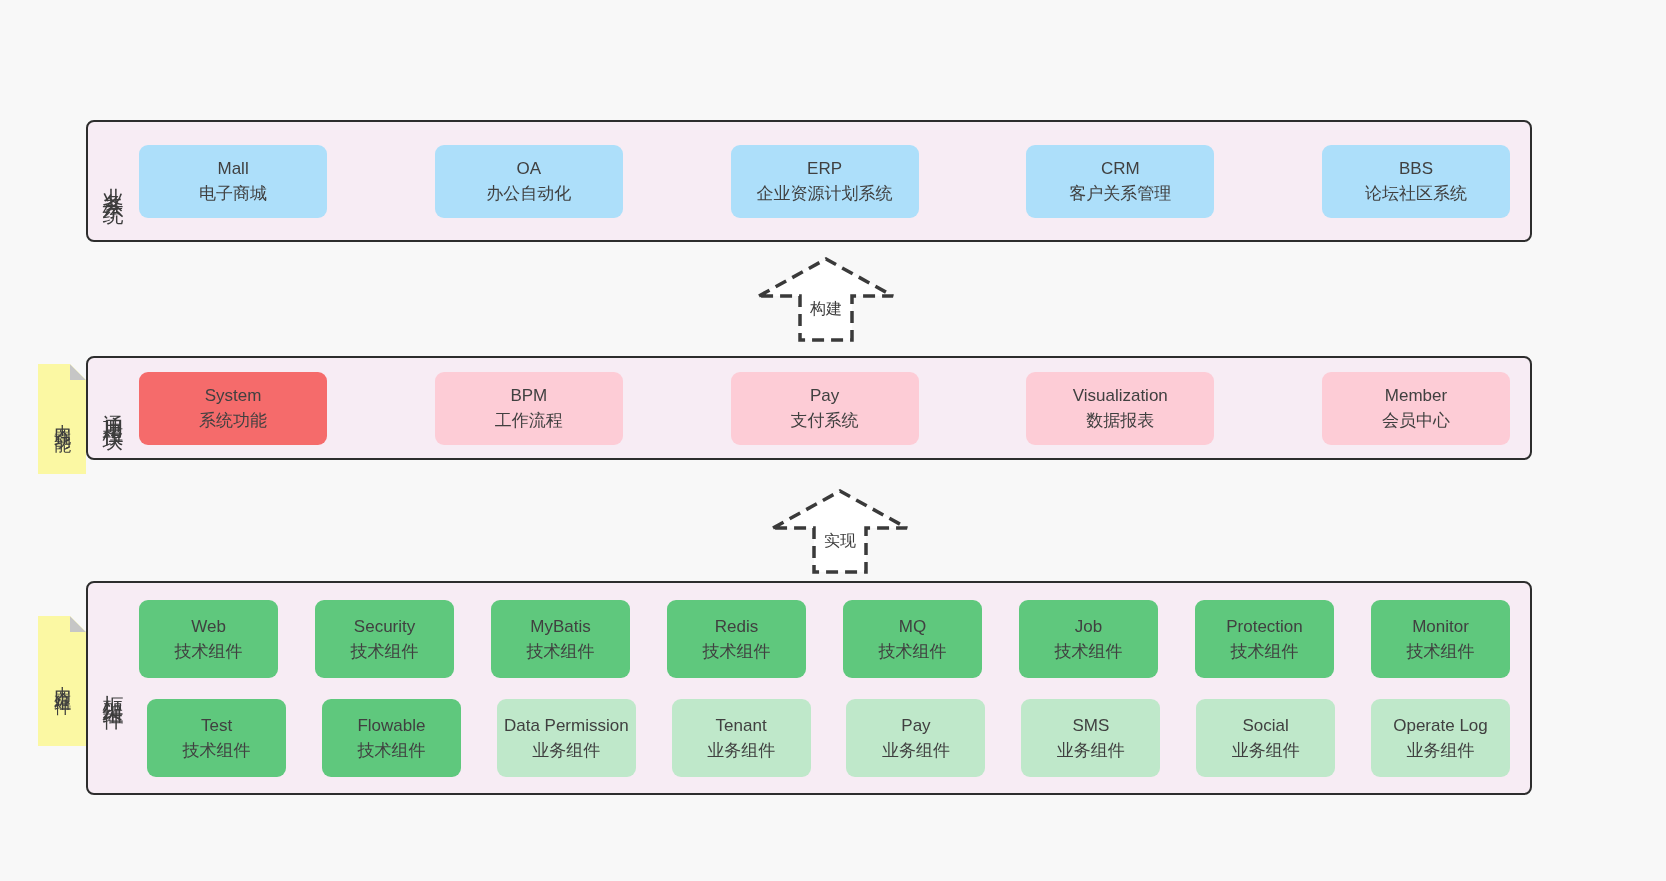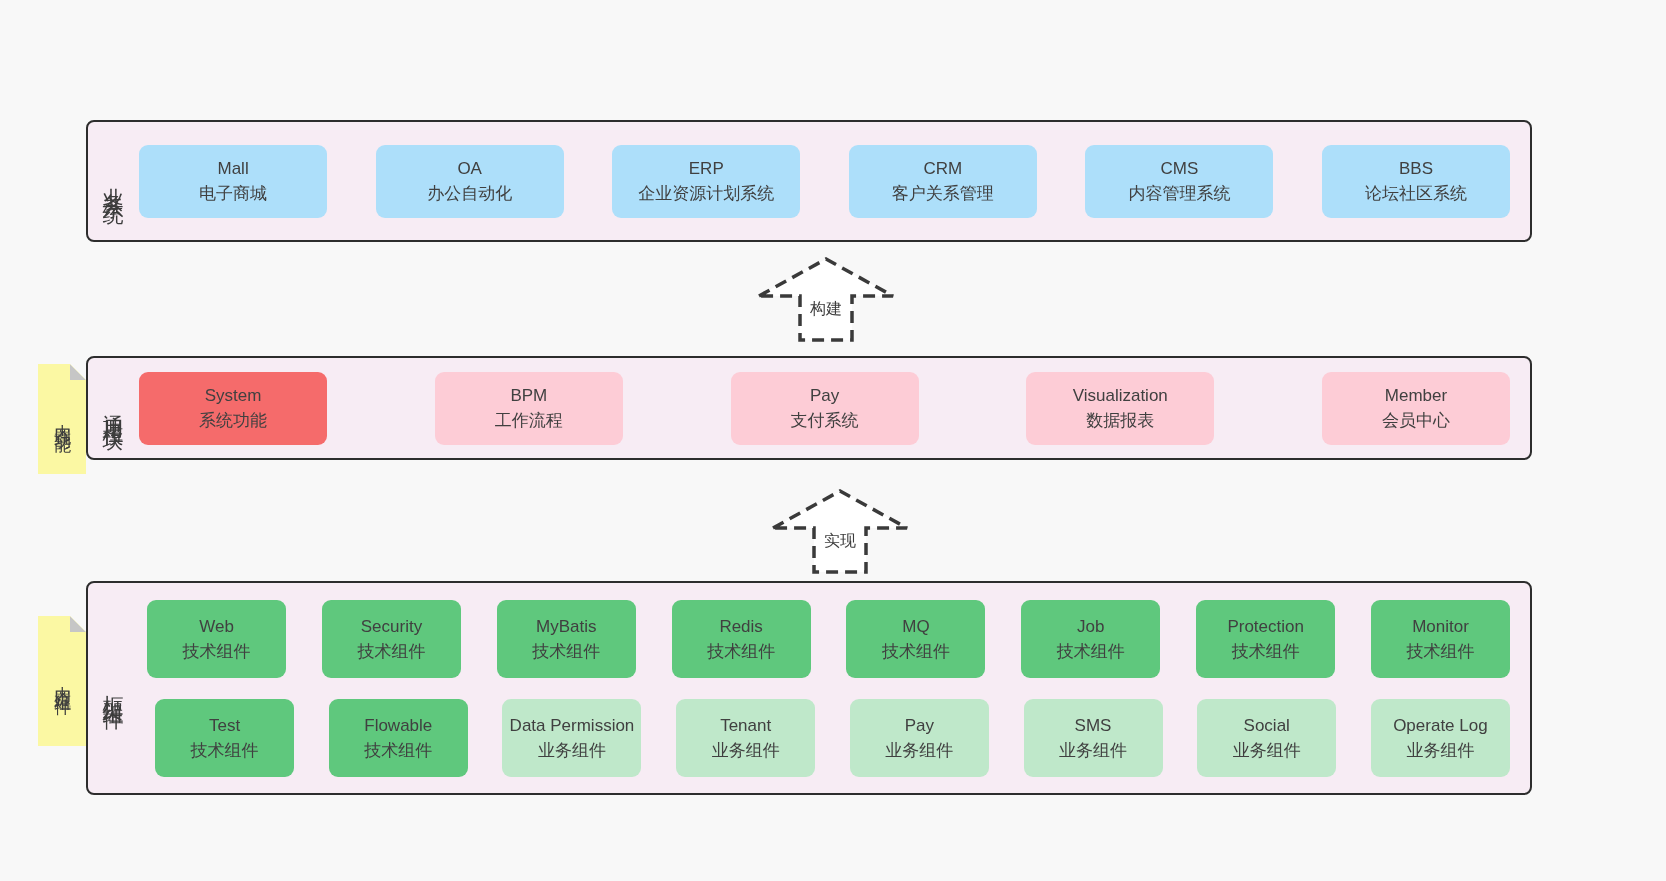--- a/index.html
+++ b/index.html
@@ -98,24 +98,20 @@
       </div>
       <div class="box size6 v-blue">
         <span class="en">ERP</span>
         <span class="zh">企业资源计划系统</span>
       </div>
       <div class="box size6 v-blue">
         <span class="en">CRM</span>
         <span class="zh">客户关系管理</span>
       </div>
       <div class="box size6 v-blue">
-        <span class="en">CMS</span>
-        <span class="zh">内容管理系统</span>
-      </div>
-      <div class="box size6 v-blue">
         <span class="en">BBS</span>
         <span class="zh">论坛社区系统</span>
       </div>
     </div>
   </section>
 
   <div class="arrow" id="arrow-build">
     <svg width="140" height="88" viewBox="0 0 140 88">
       <path d="M3 41 L70 4 L137 41 L96 41 L96 85 L44 85 L44 41 Z" fill="#ffffff" stroke="#3a3a3a" stroke-width="3.5" stroke-dasharray="12 7" stroke-linejoin="miter"></path>
     </svg>
@@ -161,55 +157,55 @@
   </div>
 
   <div class="sticky" id="sticky-components">
     <span class="fold"></span>
     <span class="vtext">内置组件</span>
   </div>
 
   <section class="panel" id="panel-components">
     <div class="vlabel">框架组件</div>
     <div class="rows">
+      <div class="boxes" style="margin-left:0">
+        <div class="box size8 v-green">
+          <span class="en">Web</span>
+          <span class="zh">技术组件</span>
+        </div>
+        <div class="box size8 v-green">
+          <span class="en">Security</span>
+          <span class="zh">技术组件</span>
+        </div>
+        <div class="box size8 v-green">
+          <span class="en">MyBatis</span>
+          <span class="zh">技术组件</span>
+        </div>
+        <div class="box size8 v-green">
+          <span class="en">Redis</span>
+          <span class="zh">技术组件</span>
+        </div>
+        <div class="box size8 v-green">
+          <span class="en">MQ</span>
+          <span class="zh">技术组件</span>
+        </div>
+        <div class="box size8 v-green">
+          <span class="en">Job</span>
+          <span class="zh">技术组件</span>
+        </div>
+        <div class="box size8 v-green">
+          <span class="en">Protection</span>
+          <span class="zh">技术组件</span>
+        </div>
+        <div class="box size8 v-green">
+          <span class="en">Monitor</span>
+          <span class="zh">技术组件</span>
+        </div>
+      </div>
       <div class="boxes" style="margin-left:8px">
-        <div class="box size8 v-green">
-          <span class="en">Web</span>
-          <span class="zh">技术组件</span>
-        </div>
-        <div class="box size8 v-green">
-          <span class="en">Security</span>
-          <span class="zh">技术组件</span>
-        </div>
-        <div class="box size8 v-green">
-          <span class="en">MyBatis</span>
-          <span class="zh">技术组件</span>
-        </div>
-        <div class="box size8 v-green">
-          <span class="en">Redis</span>
-          <span class="zh">技术组件</span>
-        </div>
-        <div class="box size8 v-green">
-          <span class="en">MQ</span>
-          <span class="zh">技术组件</span>
-        </div>
-        <div class="box size8 v-green">
-          <span class="en">Job</span>
-          <span class="zh">技术组件</span>
-        </div>
-        <div class="box size8 v-green">
-          <span class="en">Protection</span>
-          <span class="zh">技术组件</span>
-        </div>
-        <div class="box size8 v-green">
-          <span class="en">Monitor</span>
-          <span class="zh">技术组件</span>
-        </div>
-      </div>
-      <div class="boxes" style="margin-left:16px">
         <div class="box size8 v-green">
           <span class="en">Test</span>
           <span class="zh">技术组件</span>
         </div>
         <div class="box size8 v-green">
           <span class="en">Flowable</span>
           <span class="zh">技术组件</span>
         </div>
         <div class="box size8 v-light-green">
           <span class="en">Data Permission</span>

